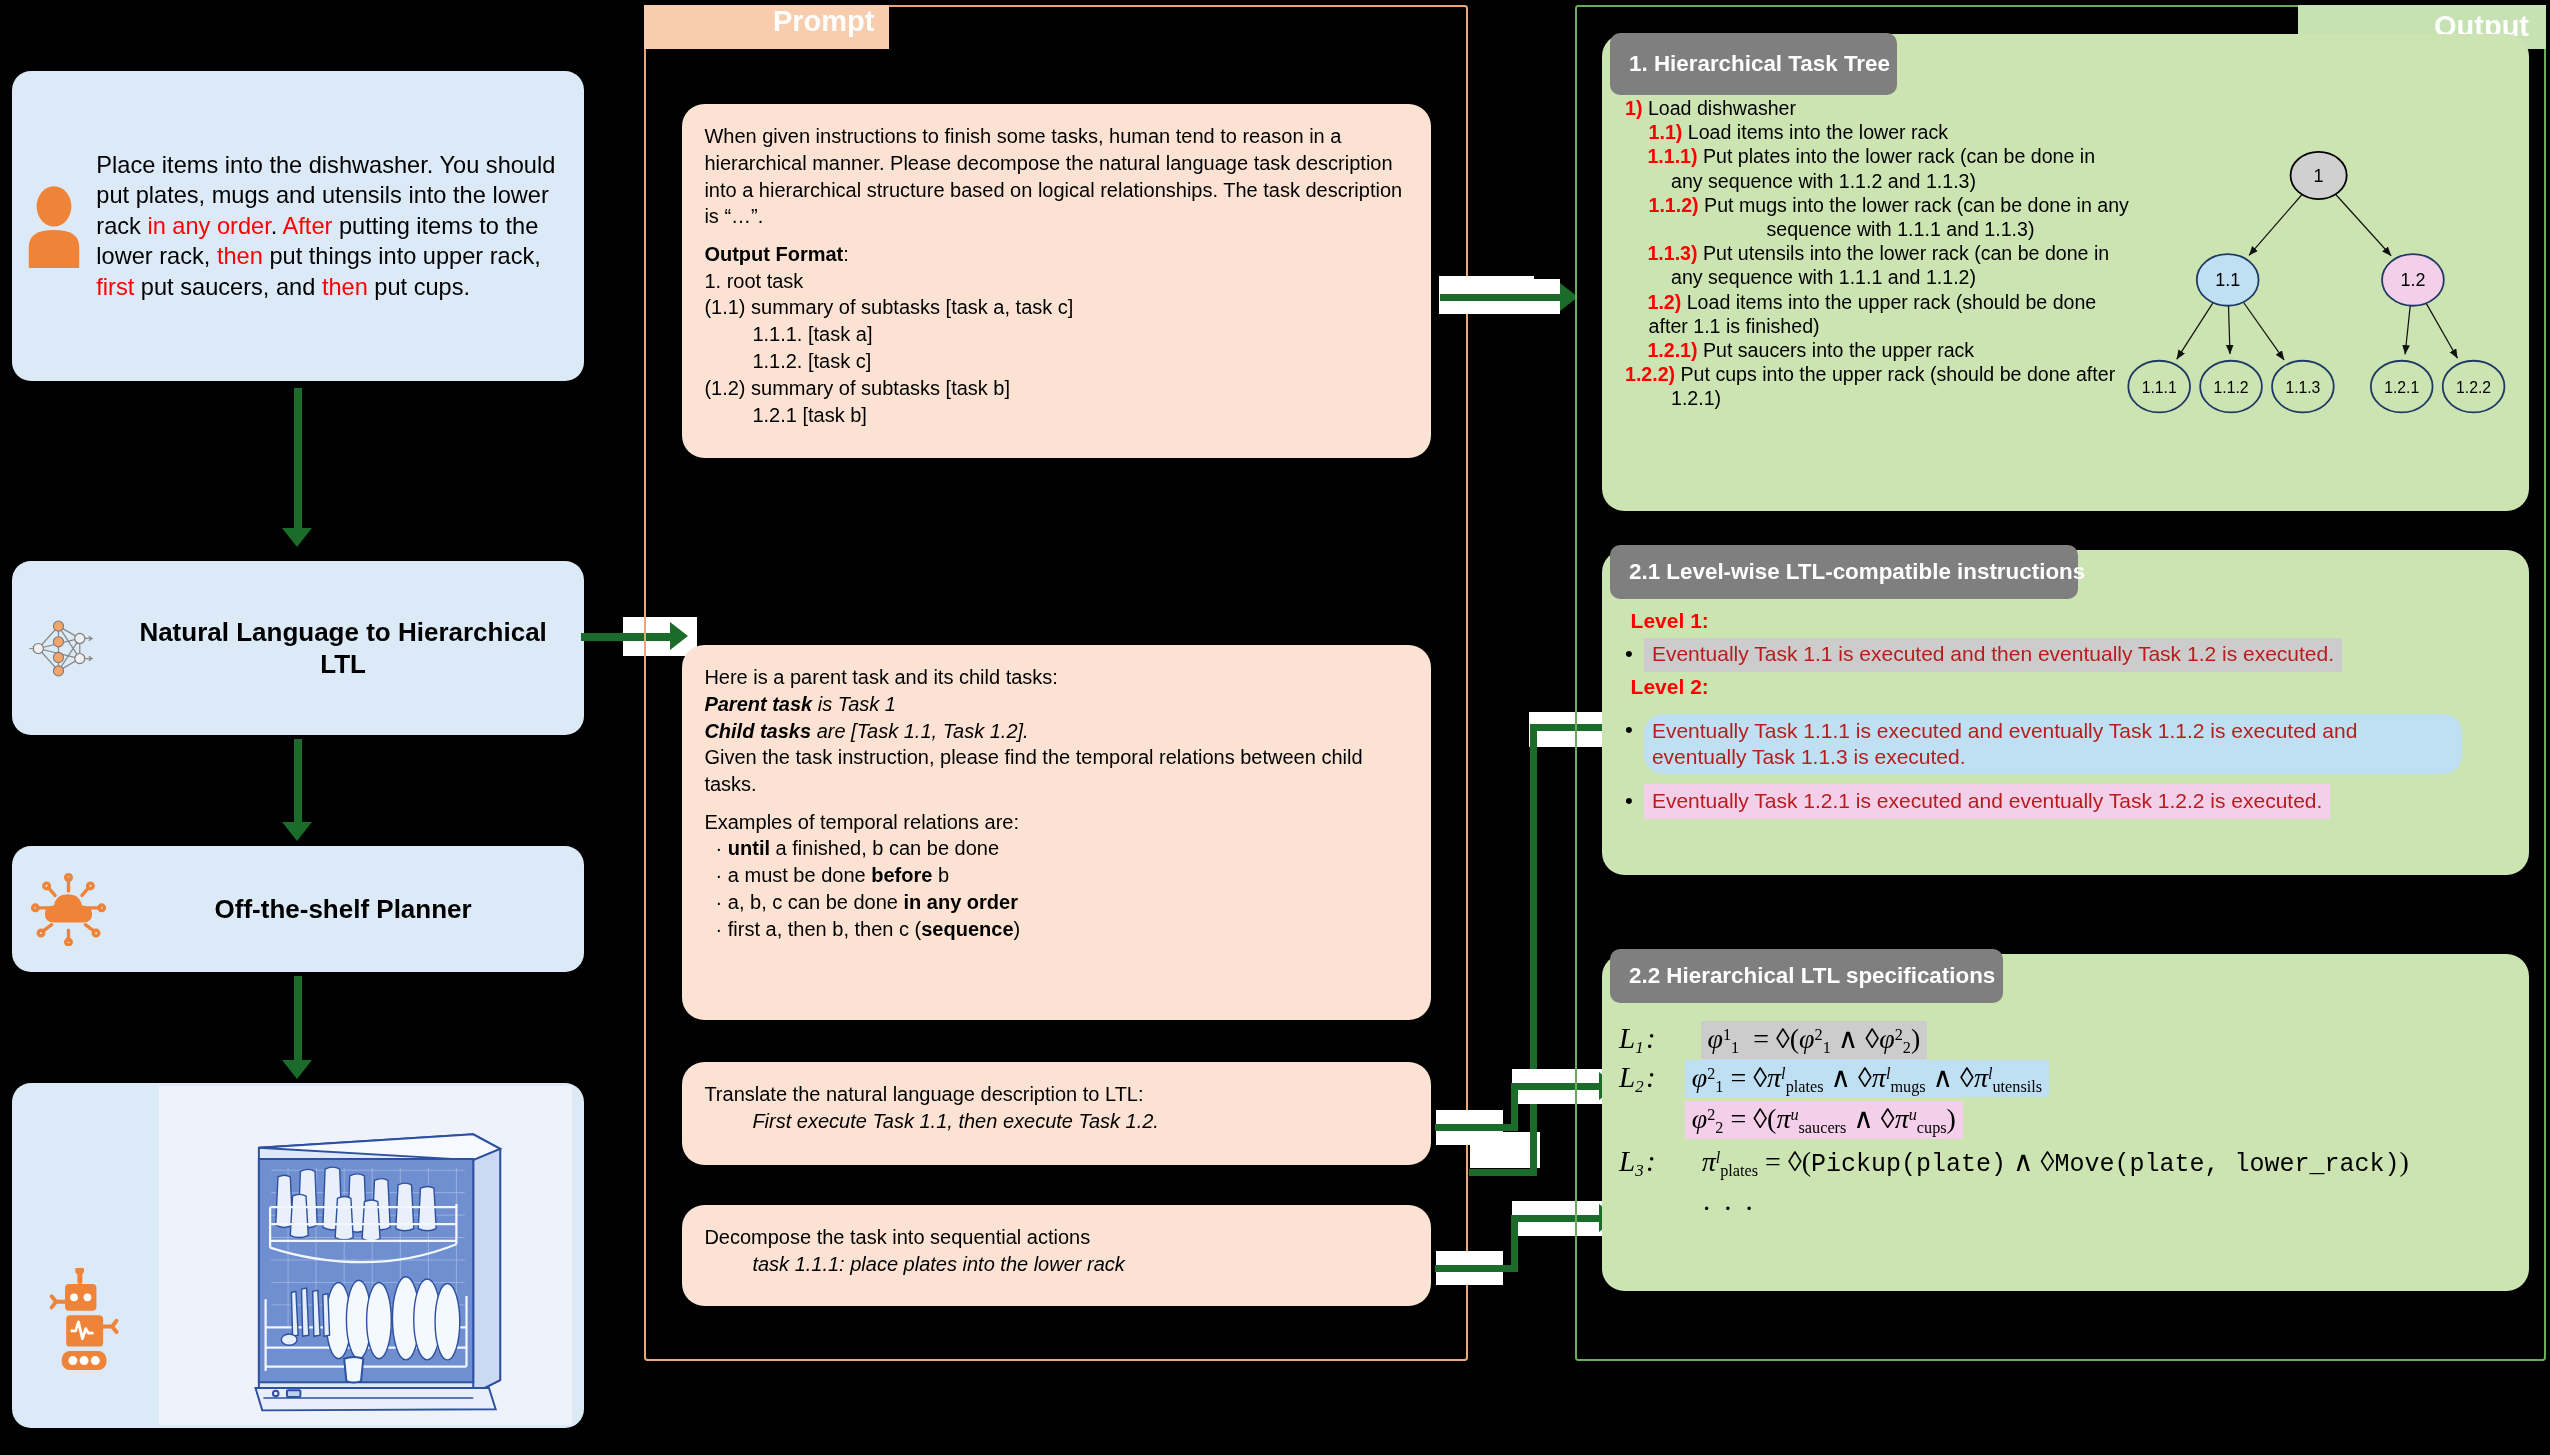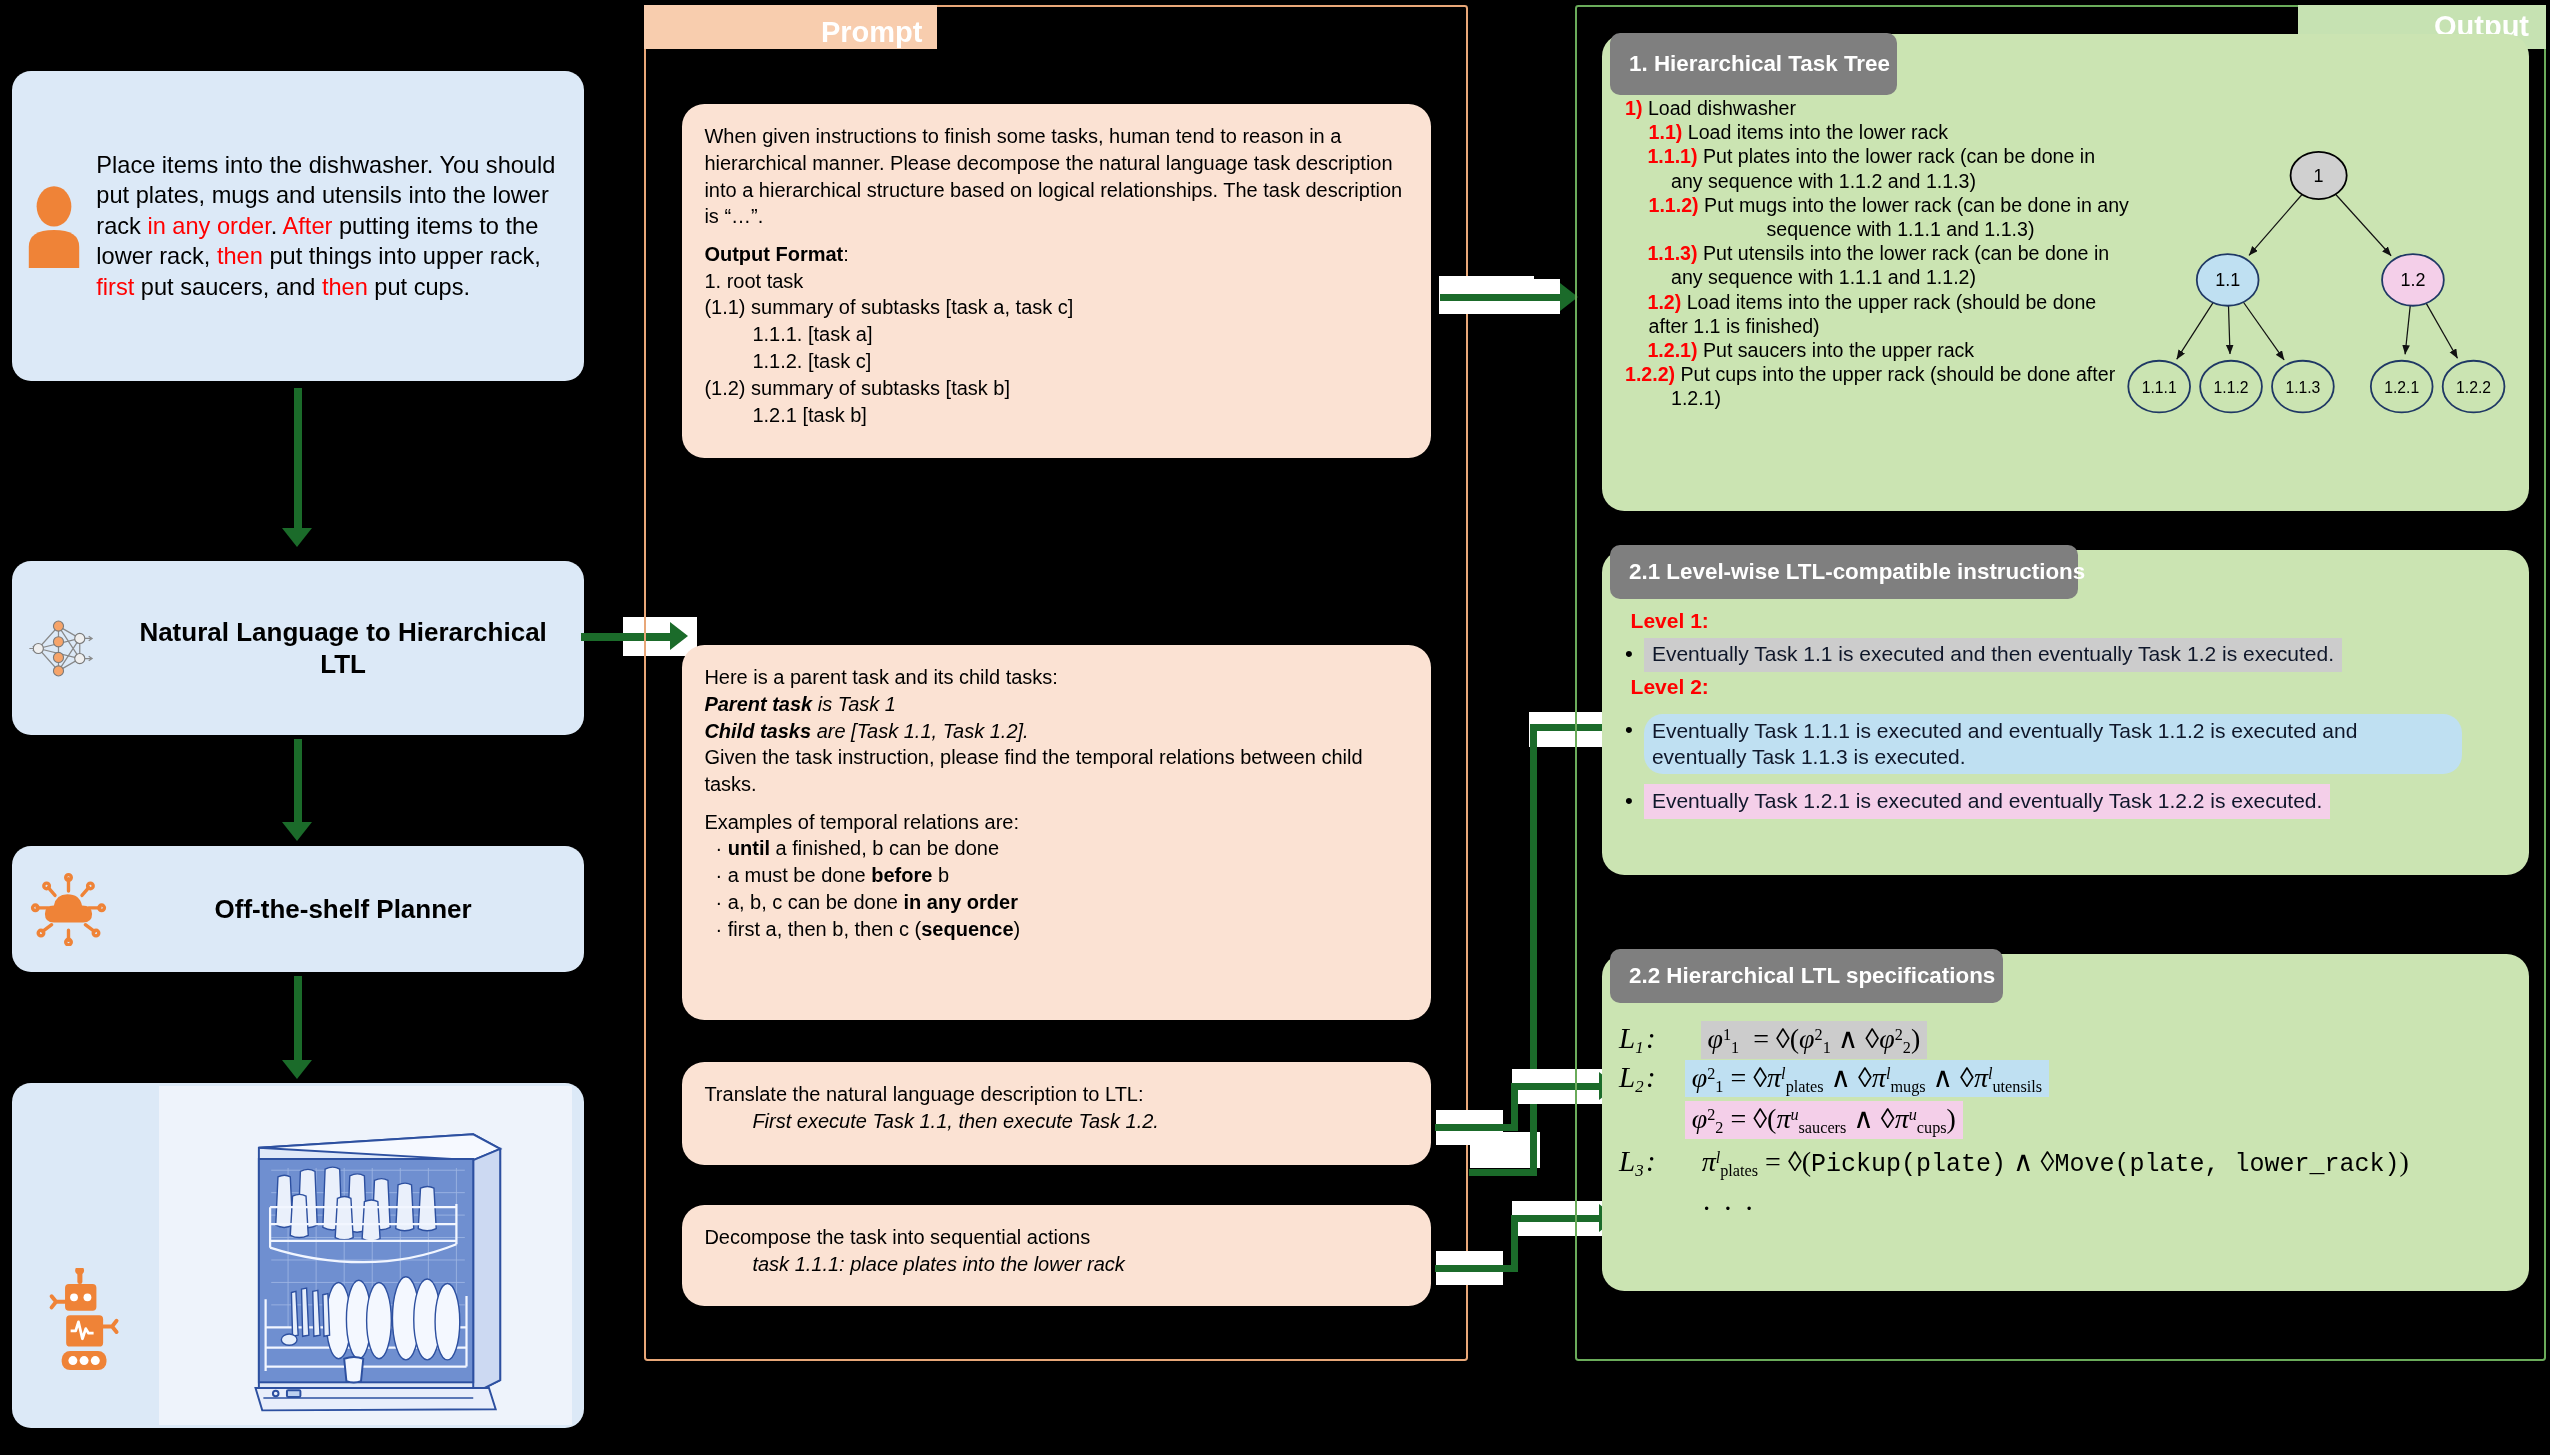--- a/index.html
+++ b/index.html
@@ -24,21 +24,21 @@
   #dish-box{left:12.3px;top:1083px;width:572px;height:345px;}
   #robot-icon{position:absolute;left:34px;top:185px;}
   #dishwasher-art{position:absolute;left:147px;top:3.4px;width:413px;height:339px;background:#eef3fb;}
 
   
   .varrow{position:absolute;left:294px;width:7.9px;background:#1b6b2a;}
   .vhead{position:absolute;left:282px;width:0;height:0;border-left:15.7px solid transparent;border-right:15.7px solid transparent;border-top:19px solid #1b6b2a;}
 
   
   #prompt-panel{position:absolute;left:644px;top:4.5px;width:824px;height:1356px;border:2.8px solid #e8a778;border-radius:3.4px;}
-  #prompt-tab{position:absolute;left:644px;top:4.5px;width:293px;height:44px;background:#f8cdae;display:flex;align-items:flex-end;justify-content:flex-end;padding-right:14.6px;}
+  #prompt-tab{position:absolute;left:644px;top:4.5px;width:245px;height:44px;background:#f8cdae;display:flex;align-items:flex-start;justify-content:flex-end;padding-right:14.6px;}
   #prompt-tab span{color:#fff;font-size:29px;font-weight:bold;}
 
   .pbox{position:absolute;background:#fbe2d3;border-radius:22.4px;padding:19px 22.4px;color:#000;}
   #pbox1{left:682px;top:104px;width:749px;height:354px;}
   #pbox2{left:682px;top:645px;width:749px;height:375px;}
   #pbox3{left:682px;top:1062px;width:749px;height:103px;}
   #pbox4{left:682px;top:1205px;width:749px;height:101px;}
   .ptext{font-size:20px;line-height:1.34;}
   .bold{font-weight:bold;}
   .ital{font-style:italic;}
@@ -64,21 +64,21 @@
   .ti2{padding-left:46px;}
 
   #tree-graph{position:absolute;left:2121px;top:118px;width:393px;height:353px;}
 
   #sec2-box{left:1602px;top:550px;width:927px;height:325px;}
   #sec2-hdr{left:1610px;top:545px;width:468px;height:54px;}
   #sec2-body{position:absolute;left:1625px;top:609px;width:898px;}
   .lvl{color:#ff0000;font-size:21px;font-weight:bold;margin-left:5.6px;}
   .bullrow{display:flex;align-items:flex-start;margin-top:4.5px;}
   .bullet{font-size:22.4px;line-height:1;width:19px;flex:0 0 19px;padding-top:5.6px;}
-  .hl{font-size:21px;line-height:1.26;padding:3.9px 7.9px;color:#0f172a;}
+  .hl{font-size:21px;line-height:1.26;padding:3.9px 7.9px;color:#b91c1c;}
   .hl-grey{background:#cccccc;}
   .hl-blue{background:#bfe0f2;}
   .hl-pink{background:#f4cfe9;}
 
   #sec3-box{left:1602px;top:954px;width:927px;height:337px;}
   #sec3-hdr{left:1610px;top:949px;width:393px;height:54px;}
   #sec3-body{position:absolute;left:1619px;top:1021px;width:909px;font-family:"Liberation Serif", serif;color:#000;}
   .frow{display:flex;align-items:center;}
   .flabel{font-style:italic;font-size:29px;width:66px;flex:0 0 66px;}
   .feq{font-size:28px;}

